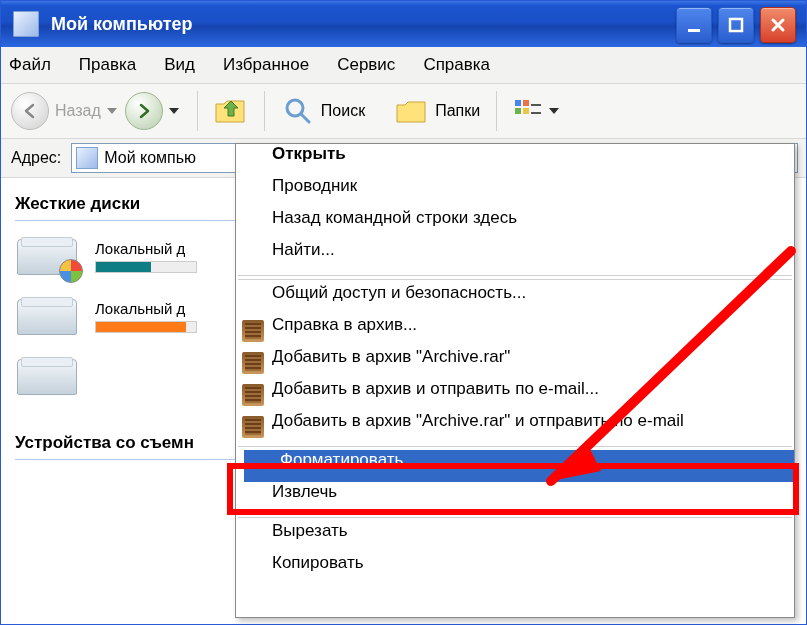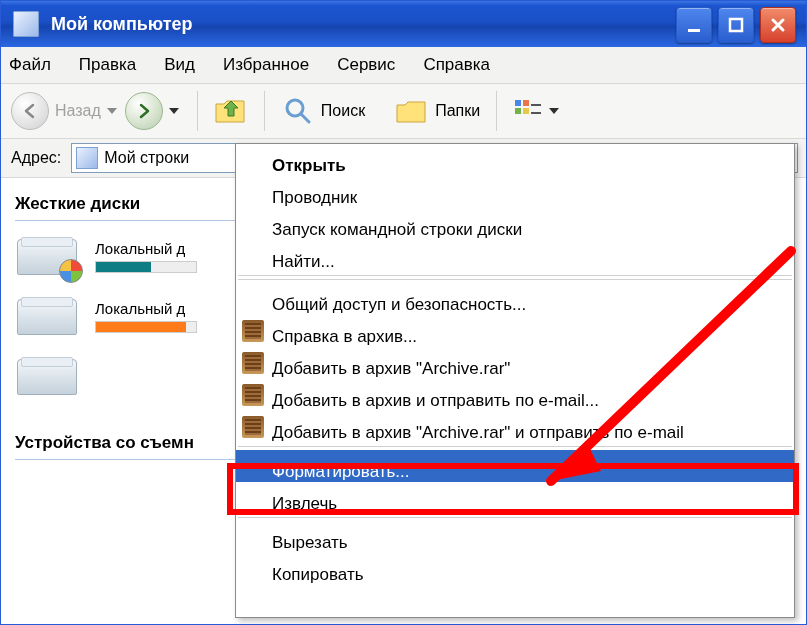--- a/index.html
+++ b/index.html
@@ -230,29 +230,30 @@
     width: 558px;
     background: #fff;
     border: 1px solid #8a8a8a;
     box-shadow: 3px 3px 6px rgba(0,0,0,.25);
     font-size: 17px;
     z-index: 10;
   }
   .cm-item {
     height: 32px;
     display: flex;
-    align-items: flex-end;
+    align-items: flex-start;
     padding-left: 36px;
     position: relative;
     cursor: default;
   }
   .cm-item.bold { font-weight: bold; }
   .cm-item.selected {
     background: #3169c6;
     color: #fff;
+    margin-left: 8px;
   }
   .cm-sep {
     height: 1px;
     background: #d0d0d0;
     margin: 3px 2px;
   }
   .cm-icon {
     position: absolute;
     left: 6px;
     top: 50%;
@@ -396,21 +397,21 @@
       <svg width="10" height="6">
           <path d="M0 0 L10 0 L5 6 Z" fill="#2e2e2e"></path>
         </svg>
     </div>
   </div>
 
   <div class="addressbar">
     <span>Адрес:</span>
     <div class="addr-combo">
       <div class="mini-icon"></div>
-      <span>Мой строки</span>
+      <span>Мой компью</span>
       <span style="margin-left:auto; padding-right:6px">д</span>
     </div>
   </div>
 
   <div class="content">
     <div class="group-header">Жесткие диски</div>
 
     <div id="drives-container">
         <div class="drive-row">
           <div class="drive-icon">
@@ -449,21 +450,21 @@
   </div>
 
   <div class="context-menu">
     <div class="cm-item bold">
         <span>Открыть</span>
       </div>
     <div class="cm-item">
         <span>Проводник</span>
       </div>
     <div class="cm-item">
-        <span>Запуск командной строки диски</span>
+        <span>Назад командной строки здесь</span>
       </div>
     <div class="cm-item">
         <span>Найти...</span>
       </div>
     <div class="cm-sep"></div>
     <div class="cm-sep"></div>
     <div class="cm-item">
         <span>Общий доступ и безопасность...</span>
       </div>
     <div class="cm-item">

